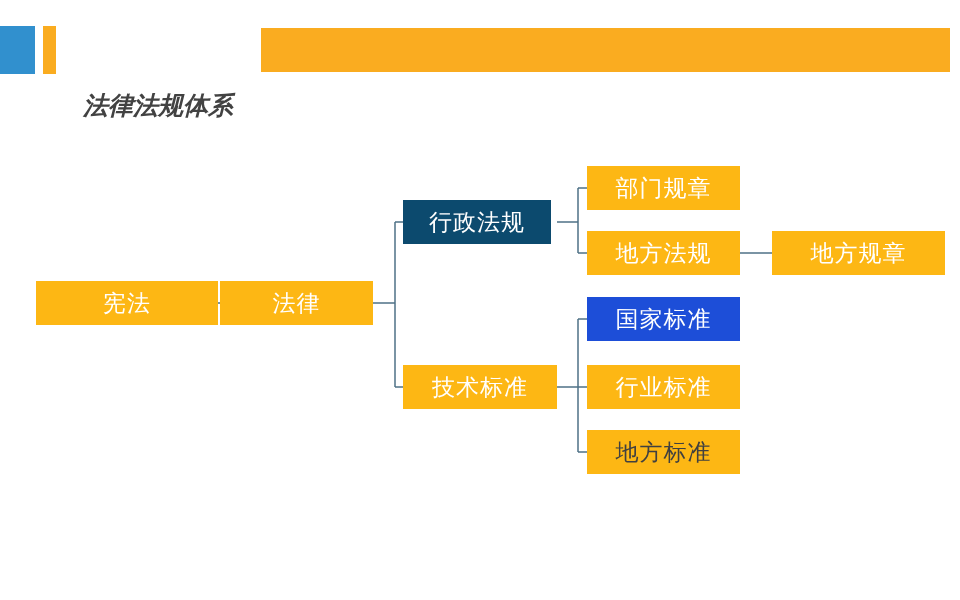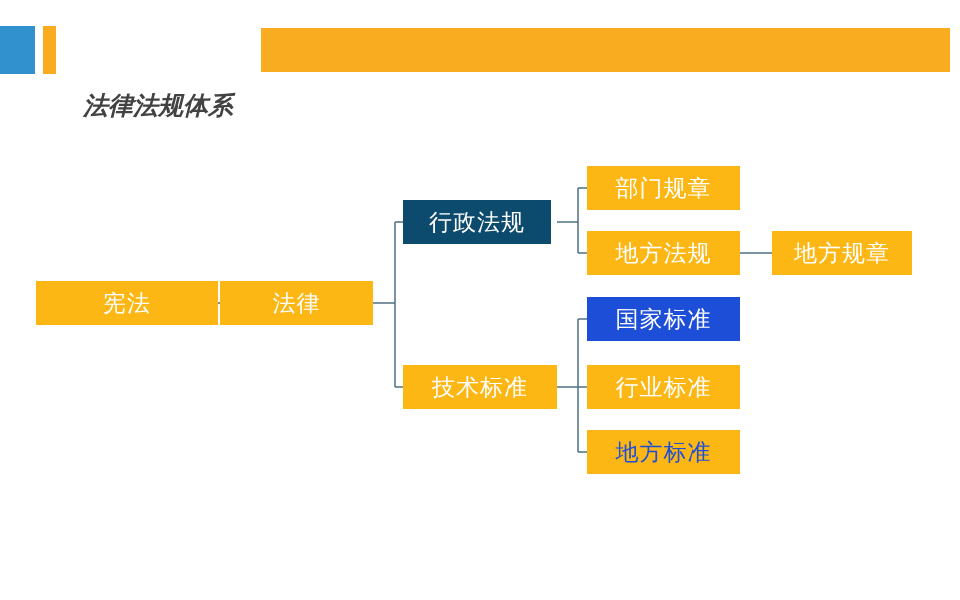--- a/index.html
+++ b/index.html
@@ -100,19 +100,19 @@
       <polyline points="578,452 587,452" fill="none" stroke="#4E7186" stroke-width="1.5"></polyline>
     </svg>
 
   <div id="node-layer">
       <div class="diagram-node" style="left: 36px; top: 281px; width: 182px; height: 44px; background: rgb(253, 183, 20); color: rgb(255, 255, 255);">宪法</div>
       <div class="diagram-node" style="left: 220px; top: 281px; width: 153px; height: 44px; background: rgb(253, 183, 20); color: rgb(255, 255, 255);">法律</div>
       <div class="diagram-node" style="left: 403px; top: 200px; width: 148px; height: 44px; background: #0c4a6e; color: rgb(255, 255, 255);">行政法规</div>
       <div class="diagram-node" style="left: 403px; top: 365px; width: 154px; height: 44px; background: rgb(253, 183, 20); color: rgb(255, 255, 255);">技术标准</div>
       <div class="diagram-node" style="left: 587px; top: 166px; width: 153px; height: 44px; background: rgb(253, 183, 20); color: rgb(255, 255, 255);">部门规章</div>
       <div class="diagram-node" style="left: 587px; top: 231px; width: 153px; height: 44px; background: rgb(253, 183, 20); color: rgb(255, 255, 255);">地方法规</div>
-      <div class="diagram-node" style="left: 772px; top: 231px; width: 140px; height: 44px; background: rgb(253, 183, 20); color: rgb(255, 255, 255); font-family: Liberation Serif, serif;">地方规章</div>
+      <div class="diagram-node" style="left: 772px; top: 231px; width: 173px; height: 44px; background: rgb(253, 183, 20); color: rgb(255, 255, 255); font-family: Liberation Serif, serif;">地方规章</div>
       <div class="diagram-node" style="left: 587px; top: 297px; width: 153px; height: 44px; background: #1d4ed8; color: rgb(255, 255, 255);">国家标准</div>
       <div class="diagram-node" style="left: 587px; top: 365px; width: 153px; height: 44px; background: rgb(253, 183, 20); color: rgb(255, 255, 255);">行业标准</div>
-      <div class="diagram-node" style="left: 587px; top: 430px; width: 153px; height: 44px; background: rgb(253, 183, 20); color: #1d4ed8;">地方标准</div>
+      <div class="diagram-node" style="left: 587px; top: 430px; width: 153px; height: 44px; background: rgb(253, 183, 20); color: #404040;">地方标准</div>
     </div>
 
 </div>
 
 </body></html>

